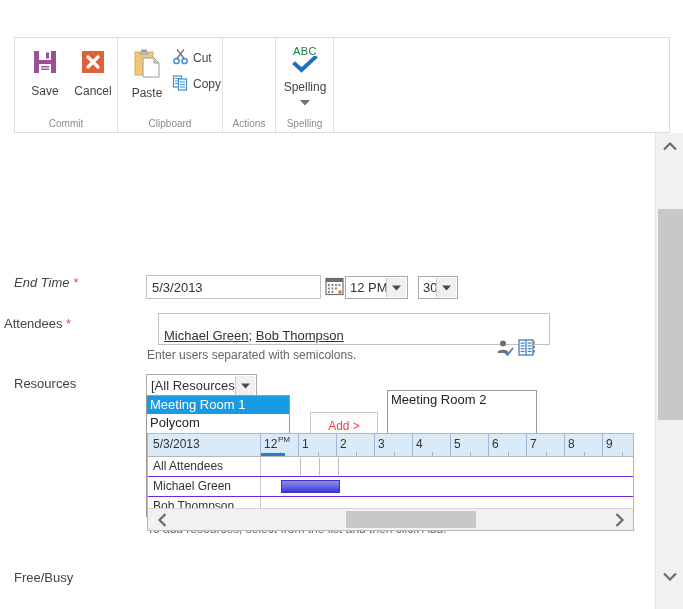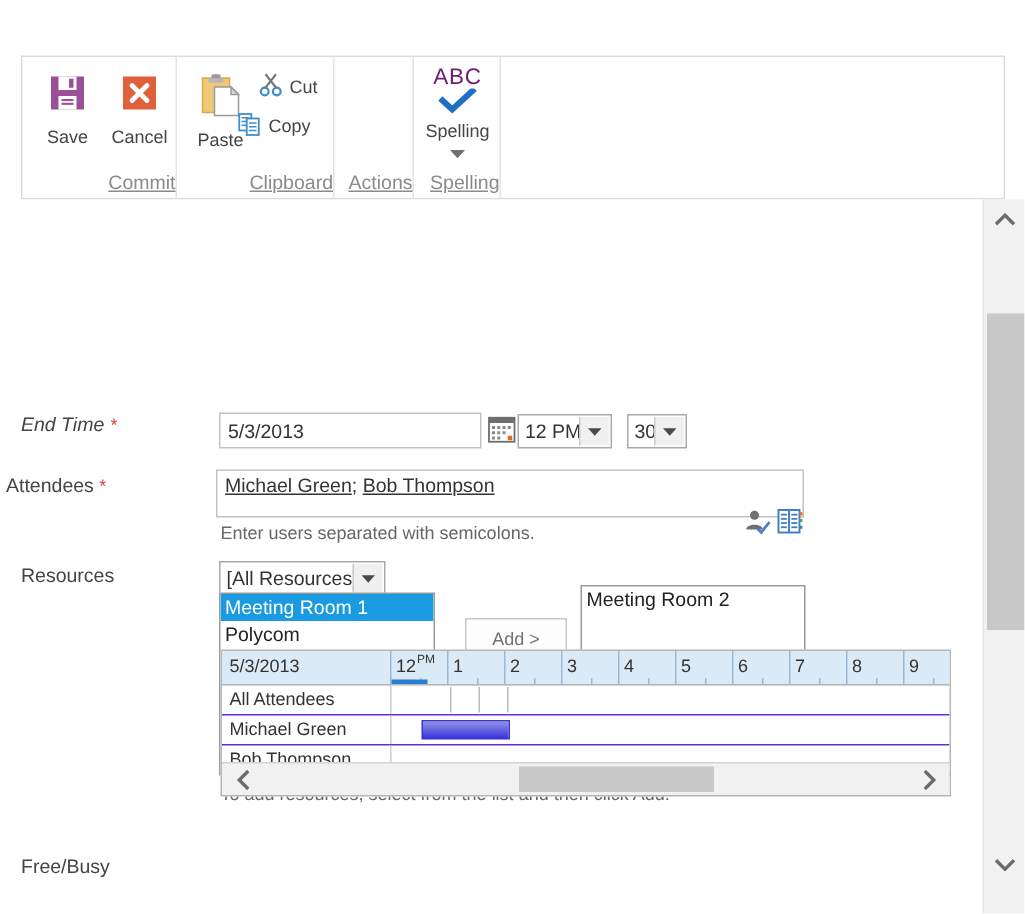--- a/index.html
+++ b/index.html
@@ -57,24 +57,23 @@
     top: 0;
     height: 94px;
     border-right: 1px solid #e3e3e3;
     box-sizing: border-box;
   }
   .rb-group-label {
     position: absolute;
     bottom: 3px;
     left: 0;
     width: 100%;
-    text-align: right;
-    font-size: 13px;
+    text-align: center;
+    font-size: 10px;
     color: #8a8a8a;
-    text-decoration: underline;
   }
   .rb-big {
     position: absolute;
     top: 4px;
     width: 52px;
     text-align: center;
     cursor: default;
   }
   .rb-big .rb-icon {
     height: 40px;
@@ -133,21 +132,21 @@
     padding: 0 5px;
     display: flex;
     align-items: center;
   }
   .btnbox {
     position: absolute;
     background: #fdfdfd;
     border: 1px solid #c8c8c8;
     box-sizing: border-box;
     font-size: 12px;
-    color: #737373;
+    color: #ef4444;
     display: flex;
     align-items: center;
     justify-content: center;
     line-height: 14px;
     cursor: default;
   }
   .sel {
     position: absolute;
     height: 23px;
     background: #ffffff;
@@ -388,21 +387,21 @@
       <div class="rb-small" style="left:54px; top:10px;">
         <span>
           <svg width="17" height="17" viewBox="0 0 17 17">
             <circle cx="4.5" cy="13" r="2.6" fill="none" stroke="#3f8fd0" stroke-width="1.5"></circle>
             <circle cx="12.5" cy="13" r="2.6" fill="none" stroke="#3f8fd0" stroke-width="1.5"></circle>
             <path d="M4.5 11 L12 1.5 M12.5 11 L5 1.5" stroke="#777777" stroke-width="1.4"></path>
           </svg>
         </span>
         <span>Cut</span>
       </div>
-      <div class="rb-small" style="left:40px; top:36px;">
+      <div class="rb-small" style="left:54px; top:36px;">
         <span>
           <svg width="17" height="17" viewBox="0 0 17 17">
             <rect x="1.5" y="2" width="8" height="11" fill="#ffffff" stroke="#3f8fd0" stroke-width="1.2"></rect>
             <rect x="3" y="4" width="5" height="1" fill="#3f8fd0"></rect>
             <rect x="3" y="6.5" width="5" height="1" fill="#3f8fd0"></rect>
             <rect x="3" y="9" width="5" height="1" fill="#3f8fd0"></rect>
             <rect x="6.5" y="5" width="8" height="11" fill="#ffffff" stroke="#3f8fd0" stroke-width="1.2"></rect>
             <rect x="8" y="7.5" width="5" height="1" fill="#3f8fd0"></rect>
             <rect x="8" y="10" width="5" height="1" fill="#3f8fd0"></rect>
             <rect x="8" y="12.5" width="5" height="1" fill="#3f8fd0"></rect>
@@ -413,21 +412,21 @@
       <div class="rb-group-label">Clipboard</div>
     </div>
 
     <div class="rb-group" style="left:208px; width:53px;">
       <div class="rb-group-label">Actions</div>
     </div>
 
     <div class="rb-group" style="left:261px; width:58px;">
       <div class="rb-big" style="left:3px; top:2px; width:52px;">
         <div class="rb-icon" style="height:38px; flex-direction:column; gap:0;">
-          <span style="font-size:15px; color:#701a75; letter-spacing:0.5px;">ABC</span>
+          <span style="font-size:11px; color:#15803d; letter-spacing:0.5px;">ABC</span>
           <svg width="26" height="17" viewBox="0 0 26 17" style="margin-top:-1px;">
             <path d="M3 8 L9.5 14 L23 1.5" fill="none" stroke="#1f6fc4" stroke-width="4" stroke-linecap="square"></path>
           </svg>
         </div>
         <div class="rb-label">Spelling</div>
         <div style="margin-top:1px;">
           <svg width="10" height="6" viewBox="0 0 10 6">
               <polygon points="0,0 10,0 5,5.5" fill="#707070"></polygon>
             </svg>
         </div>
@@ -479,21 +478,21 @@
       <svg width="9" height="6" viewBox="0 0 9 6">
           <polygon points="0,0.5 9,0.5 4.5,5.5" fill="#4a4a4a"></polygon>
         </svg>
     </span>
   </div>
 
   <div class="row-label" style="left:4px; top:183px;">
     <span>Attendees</span>
     <span class="req-star">*</span>
   </div>
-  <div class="txtbox" style="left:144px; top:180px; width:392px; height:32px; align-items:flex-start; padding-top:2px;">
+  <div class="txtbox" style="left:158px; top:180px; width:392px; height:32px; align-items:flex-start; padding-top:14px;">
     <span>
       <span class="link-name">Michael Green</span><span>; </span><span class="link-name">Bob Thompson</span>
     </span>
   </div>
   <div class="hint-text" style="left:147px; top:215px;">Enter users separated with semicolons.</div>
   <div style="position:absolute; left:496px; top:206px;">
     <svg width="18" height="18" viewBox="0 0 18 18">
       <circle cx="7" cy="4.5" r="3" fill="#707070"></circle>
       <path d="M1.5 14 C1.5 9.8 12.5 9.8 12.5 14 Z" fill="#707070"></path>
       <path d="M9 13.5 L11.5 16 L17 9" fill="none" stroke="#4a7fc1" stroke-width="1.8"></path>

